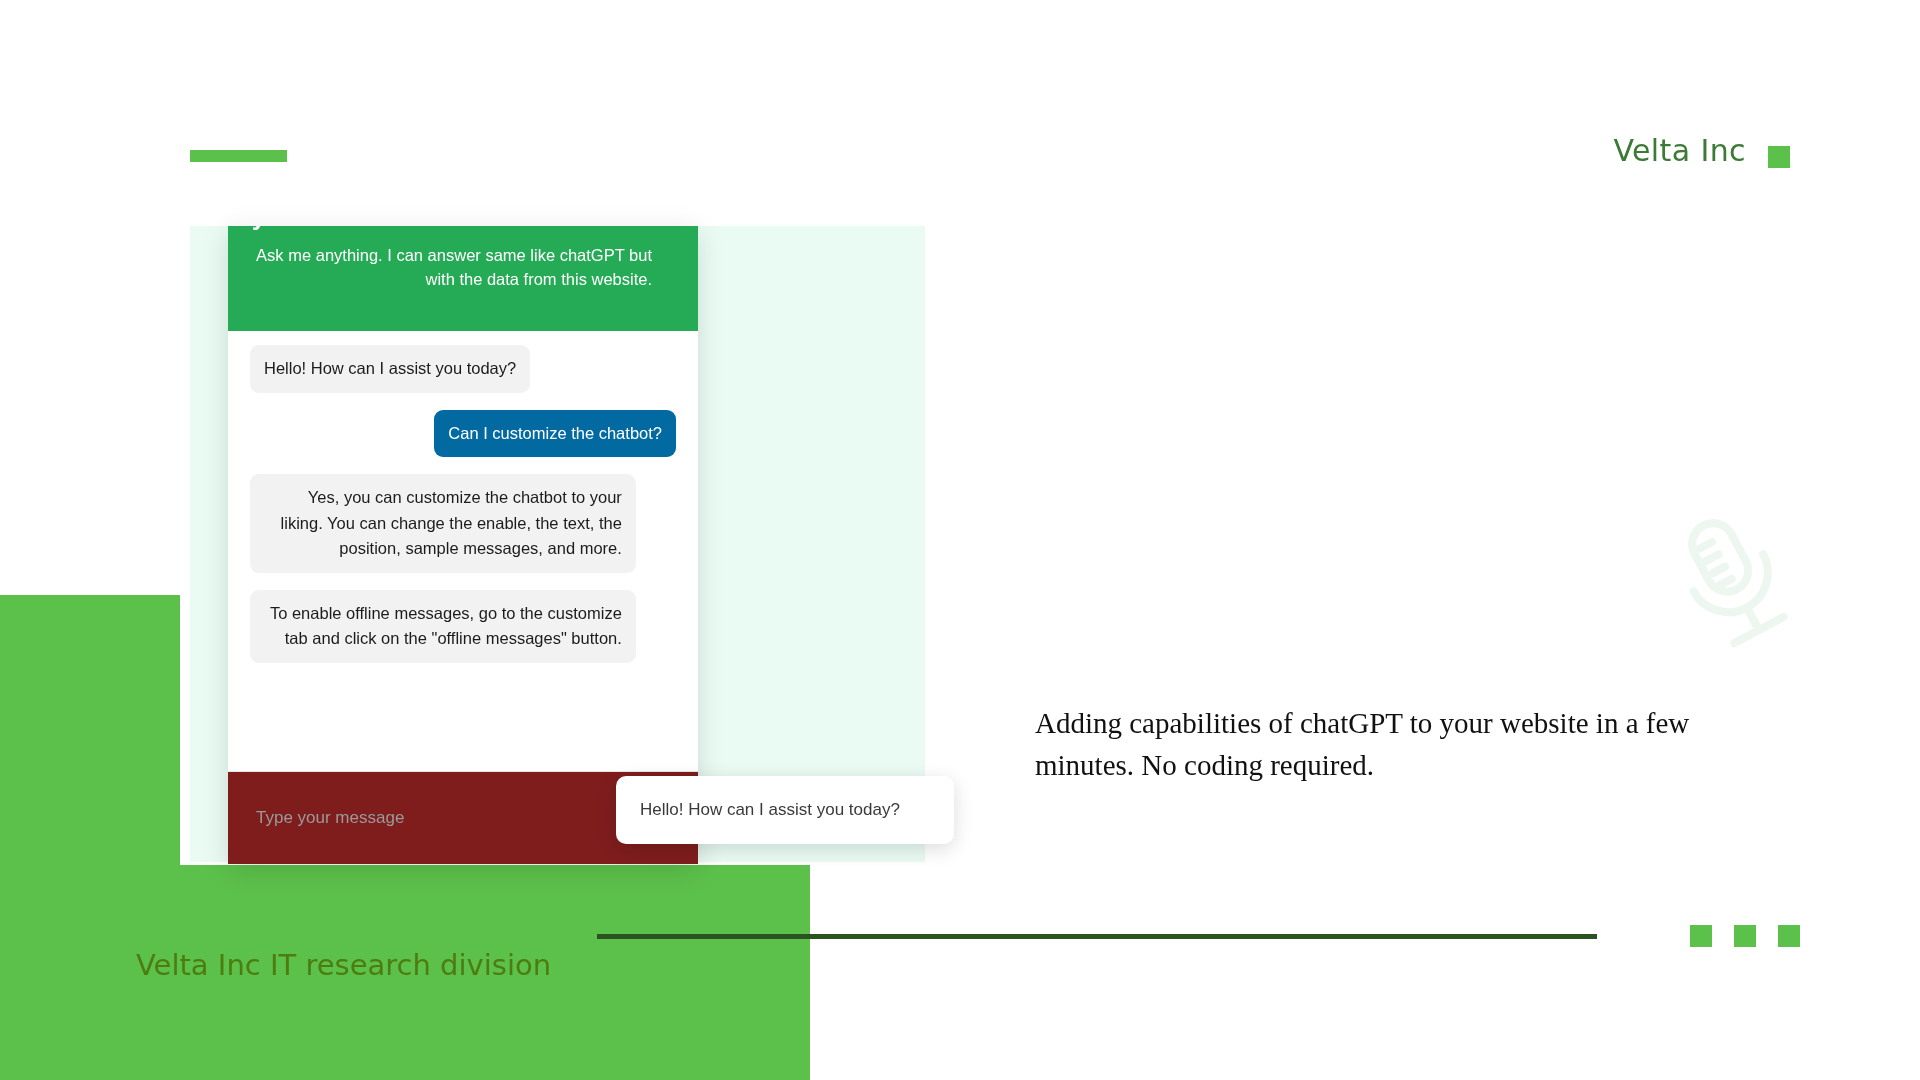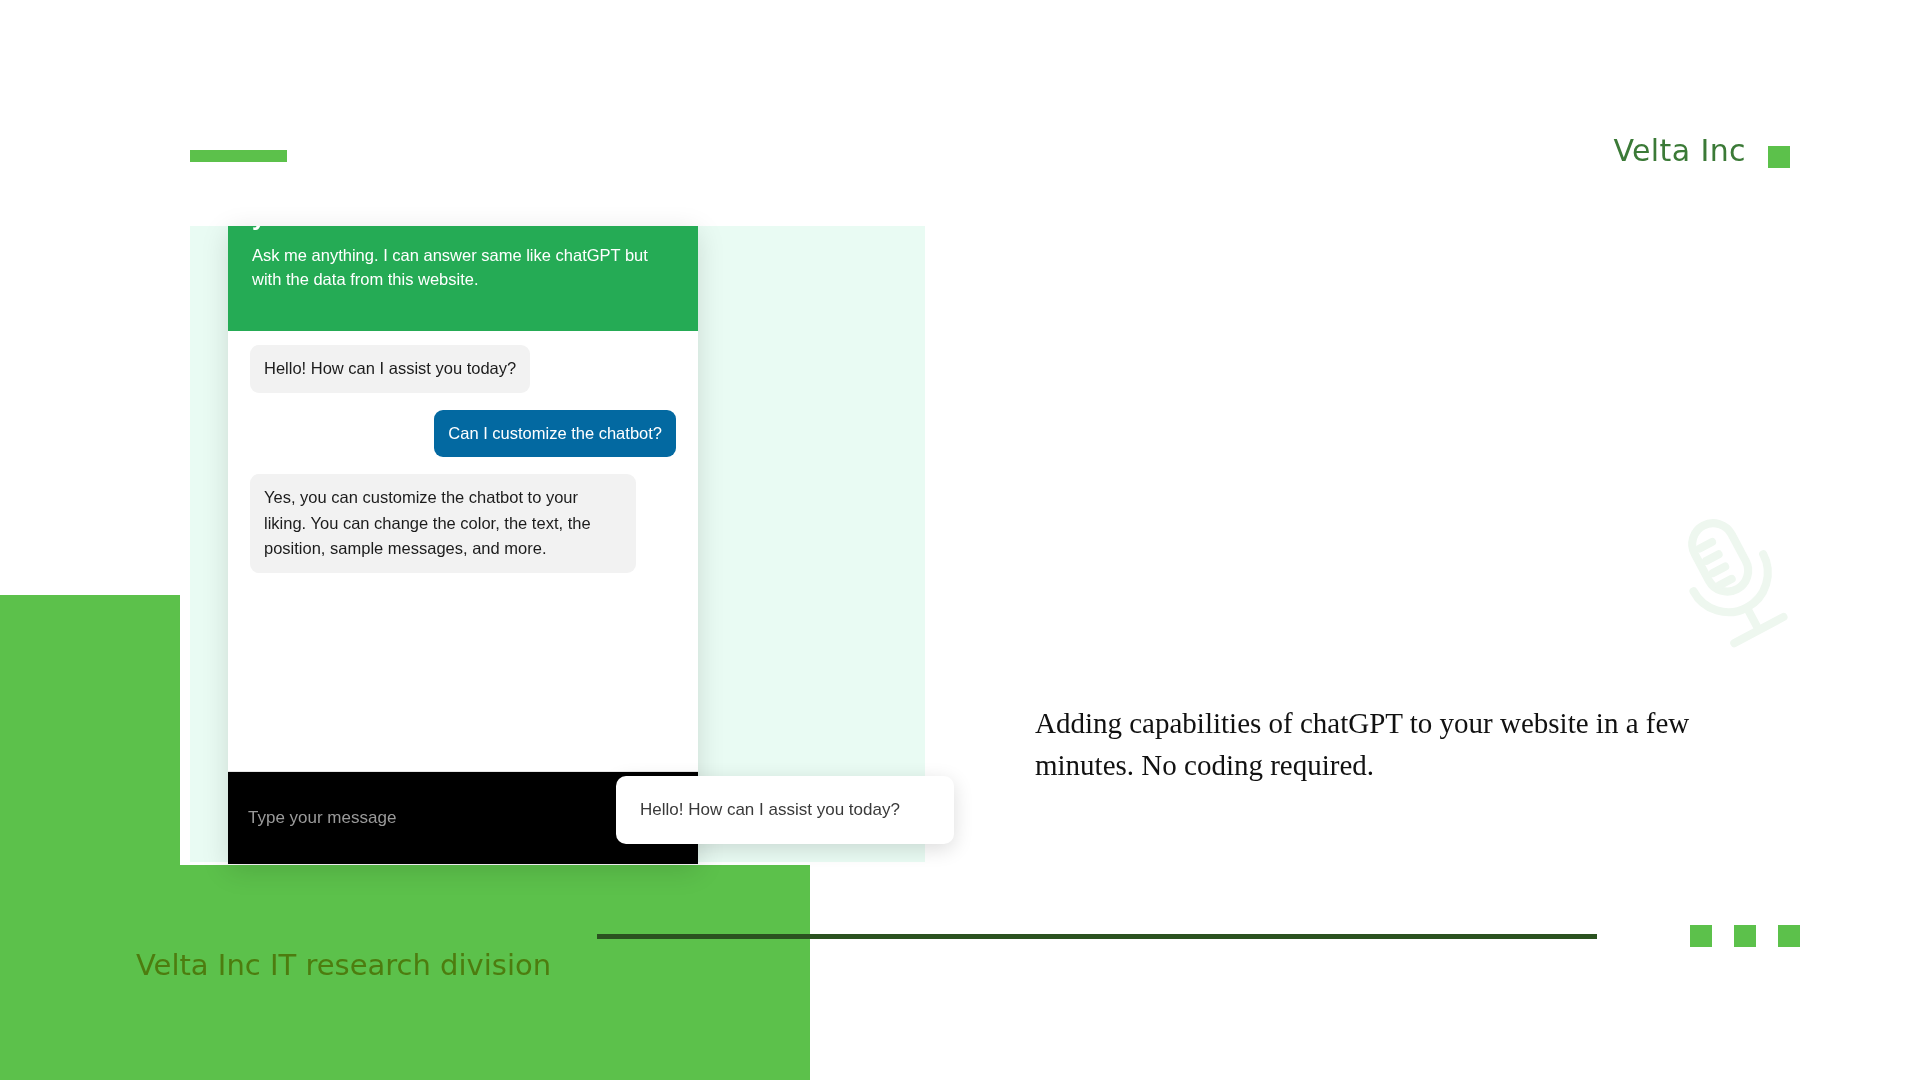--- a/index.html
+++ b/index.html
@@ -48,21 +48,21 @@
   
   .mint-panel{
     position:absolute;left:190px;top:226px;width:735px;height:636px;
     background:#e9fbf3;
   }
   .chat-widget{
     position:absolute;left:228px;top:226px;width:470px;height:638px;
     background:#ffffff;
     box-shadow:0 6px 26px rgba(0,0,0,.13);
     overflow:hidden;
-    display:flex;flex-direction:column;
+    display:flex;flex-direction:column;text-align:right;
   }
   .chat-header{
     background:#25ab55;color:#ffffff;
     padding:0 24px;height:105px;flex:0 0 auto;position:relative;
   }
   .chat-header-title{
     position:absolute;left:24px;top:-24px;
     font-size:25px;font-weight:700;color:#ffffff;white-space:nowrap;
   }
   .chat-header-sub{
@@ -72,21 +72,21 @@
   .chat-body{
     flex:1 1 auto;padding:14px 22px 10px 22px;
     display:flex;flex-direction:column;gap:17px;background:#fff;
     overflow:hidden;
   }
   .msg{max-width:84%;font-size:16.5px;line-height:1.55;border-radius:9px;padding:11px 14px;}
   .msg.bot{background:#f2f2f2;color:#1c1c1c;align-self:flex-start;}
   .msg.user{background:#0369a1;color:#ffffff;align-self:flex-end;}
   .chat-input-row{
     flex:0 0 auto;border-top:1px solid #e6e6e6;height:92px;
-    display:flex;align-items:center;padding:0 20px;background:#000000;
+    display:flex;align-items:center;padding:0 28px;background:#7f1d1d;
   }
   .chat-input-placeholder{color:#9a9a9a;font-size:17px;}
 
   
   .popup-bubble{
     position:absolute;left:616px;top:776px;width:290px;height:68px;
     background:#ffffff;border-radius:10px;
     box-shadow:0 5px 20px rgba(0,0,0,.14);
     display:flex;align-items:center;padding:0 24px;
     font-size:17px;color:#3a3a3a;
@@ -155,21 +155,22 @@
   <div class="chat-widget">
 
     <div class="chat-header">
       <div class="chat-header-title">y</div>
       <div class="chat-header-sub">Ask me anything. I can answer same like chatGPT but with the data from this website.</div>
     </div>
 
     <div class="chat-body">
       <div class="msg bot">Hello! How can I assist you today?</div>
       <div class="msg user">Can I customize the chatbot?</div>
-      <div class="msg bot">Yes, you can customize the chatbot to your liking. You can change the color, the text, the position, sample messages, and more.</div>
+      <div class="msg bot">Yes, you can customize the chatbot to your liking. You can change the enable, the text, the position, sample messages, and more.</div>
+      <div class="msg bot">To enable offline messages, go to the customize tab and click on the "offline messages" button.</div>
     </div>
 
     <div class="chat-input-row">
       <span class="chat-input-placeholder">Type your message</span>
     </div>
   </div>
 
   <div class="popup-bubble">Hello! How can I assist you today?</div>
 
 

